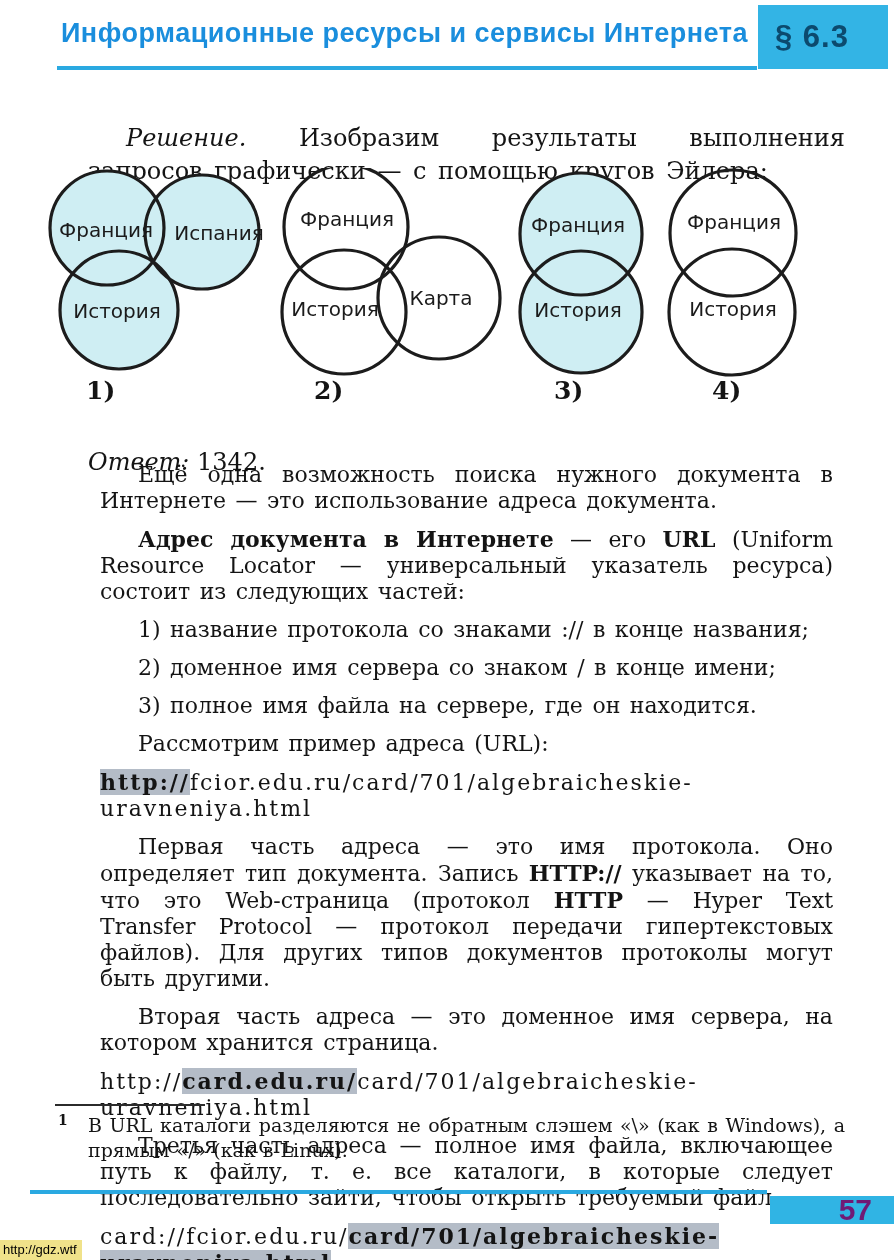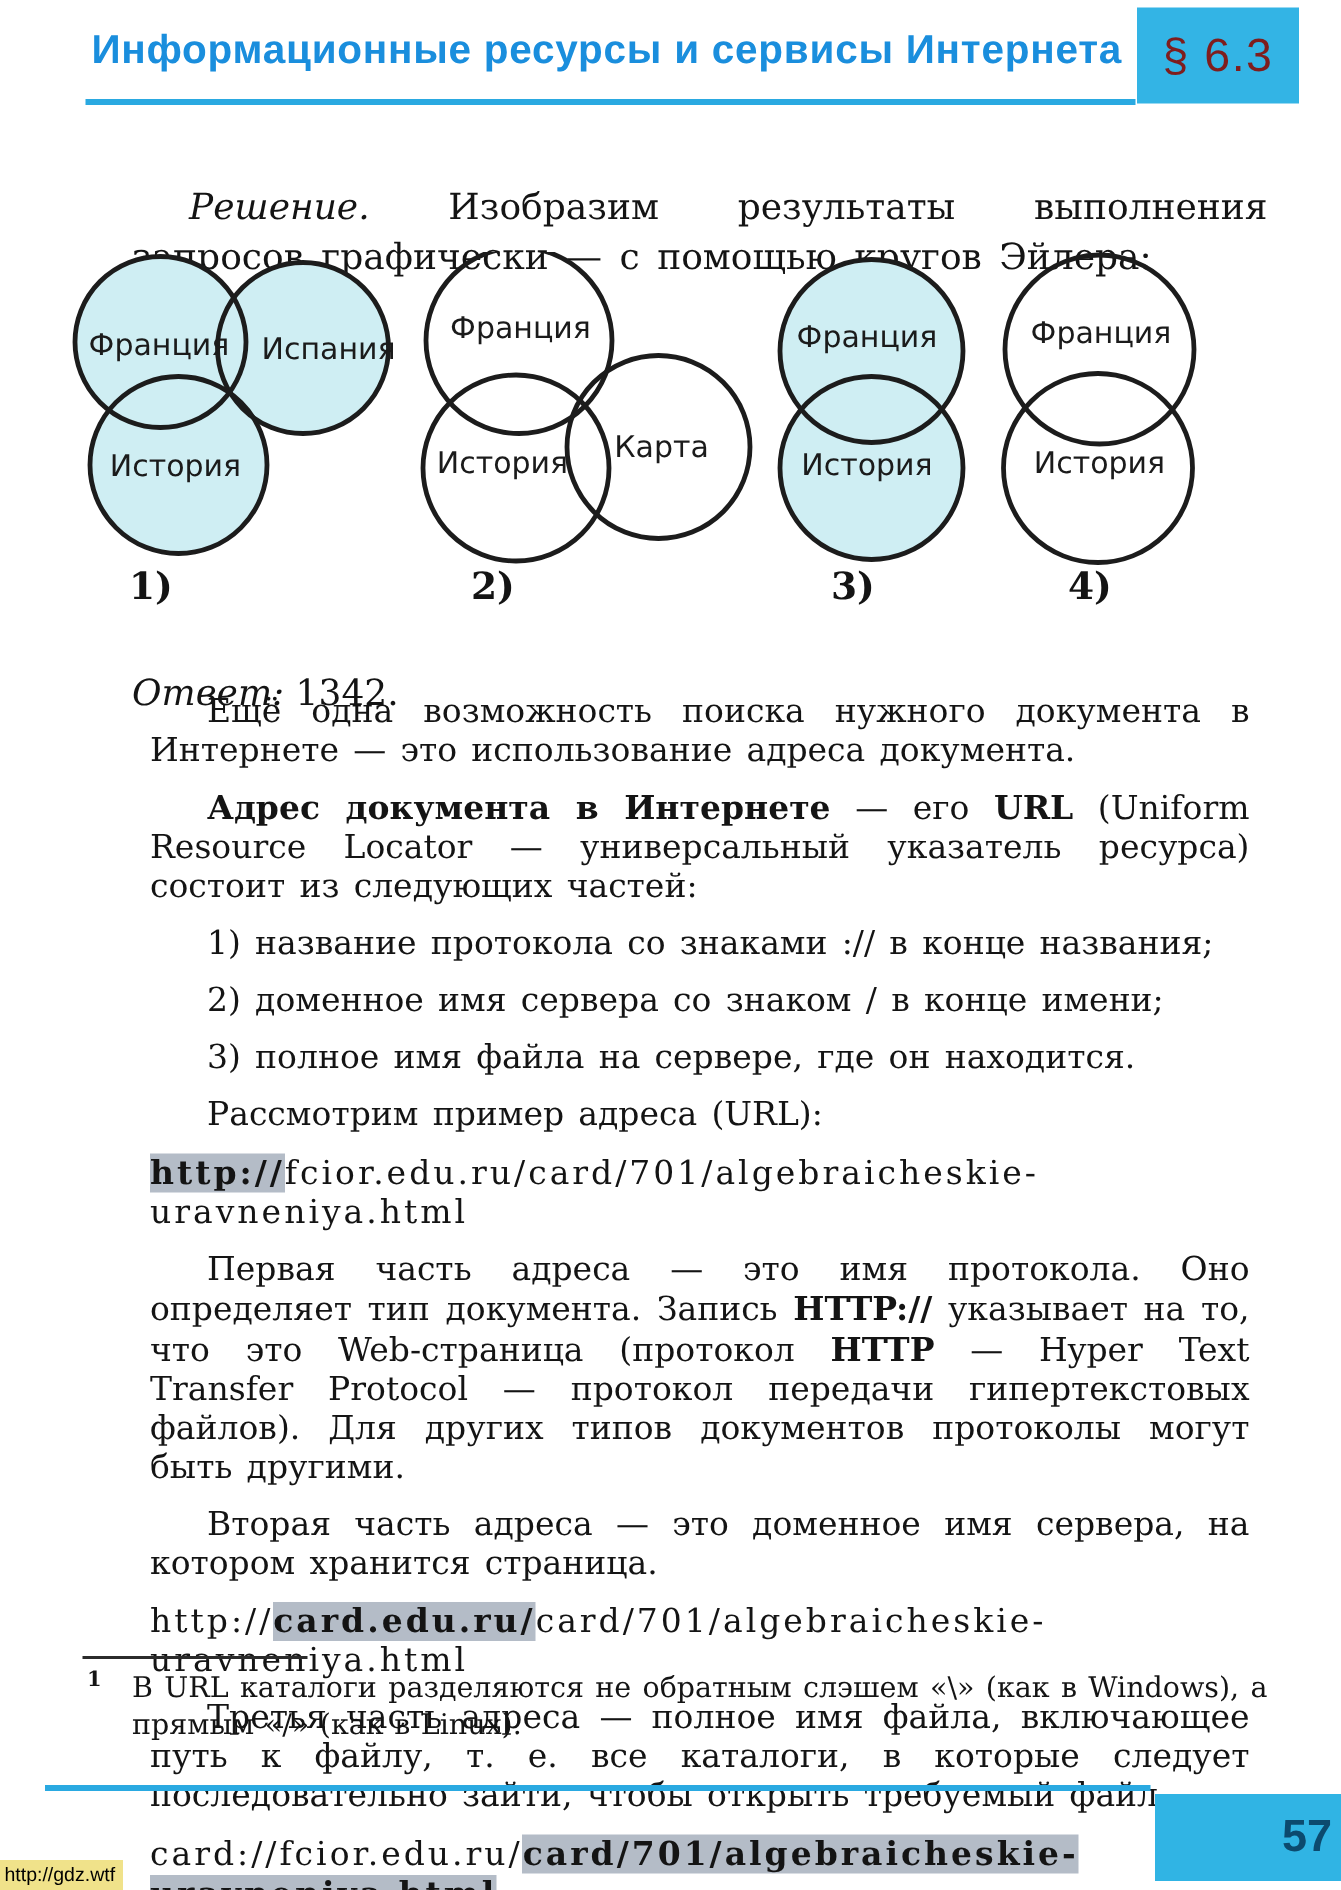--- a/index.html
+++ b/index.html
@@ -3,23 +3,23 @@
 <meta charset="utf-8">
 <style>
   html,body{margin:0;padding:0;background:#e8e8e8;}
   .page{
     position:relative;width:894px;height:1260px;margin:0 auto;
     background:#ffffff;overflow:hidden;
     font-family:"DejaVu Serif",serif;color:#141414;
   }
   
   .section-badge{
-    position:absolute;left:758px;top:5px;width:108px;height:64px;
-    background:#33b4e5;color:#7f1d1d;
-    font-family:"Liberation Sans",sans-serif;font-weight:normal;font-size:31px;
+    position:absolute;left:758px;top:5px;width:130px;height:64px;
+    background:#33b4e5;color:#0c4a6e;
+    font-family:"Liberation Sans",sans-serif;font-weight:bold;font-size:31px;
     display:flex;align-items:center;padding-left:17px;box-sizing:border-box;
     letter-spacing:1px;
   }
   .header-title{
     position:absolute;right:146px;top:18px;white-space:nowrap;
     color:#1a8edd;font-family:"Liberation Sans",sans-serif;
     font-weight:bold;font-size:27px;letter-spacing:.5px;
   }
   .header-rule{position:absolute;left:57px;top:66px;width:700px;height:4px;background:#2aa9e1;}
   
@@ -54,25 +54,25 @@
   .footnote-marker{
     position:absolute;left:58px;top:1112px;font-size:14px;font-weight:bold;
   }
   .footnote-text{
     position:absolute;left:88px;top:1113px;width:757px;
     font-size:19px;line-height:25px;text-align:justify;word-spacing:1px;
   }
   
   .footer-rule{position:absolute;left:30px;top:1190px;width:737px;height:4px;background:#2aa9e1;}
   .page-number{
-    position:absolute;left:770px;top:1196px;width:124px;height:58px;
-    background:#30b4e4;color:#0c4a6e;
+    position:absolute;left:770px;top:1196px;width:124px;height:28px;
+    background:#30b4e4;color:#701a75;
     font-family:"Liberation Sans",sans-serif;font-weight:bold;font-size:30px;
     display:flex;align-items:center;justify-content:flex-end;
-    padding-right:6px;box-sizing:border-box;
+    padding-right:22px;box-sizing:border-box;
   }
   .watermark{
     position:absolute;left:0;top:1240px;
     background:#f0e28a;color:#000;
     font-family:"Liberation Sans",sans-serif;font-size:13px;
     padding:2px 5px 3px 3px;
   }
 </style>
 </head>
 <body>

